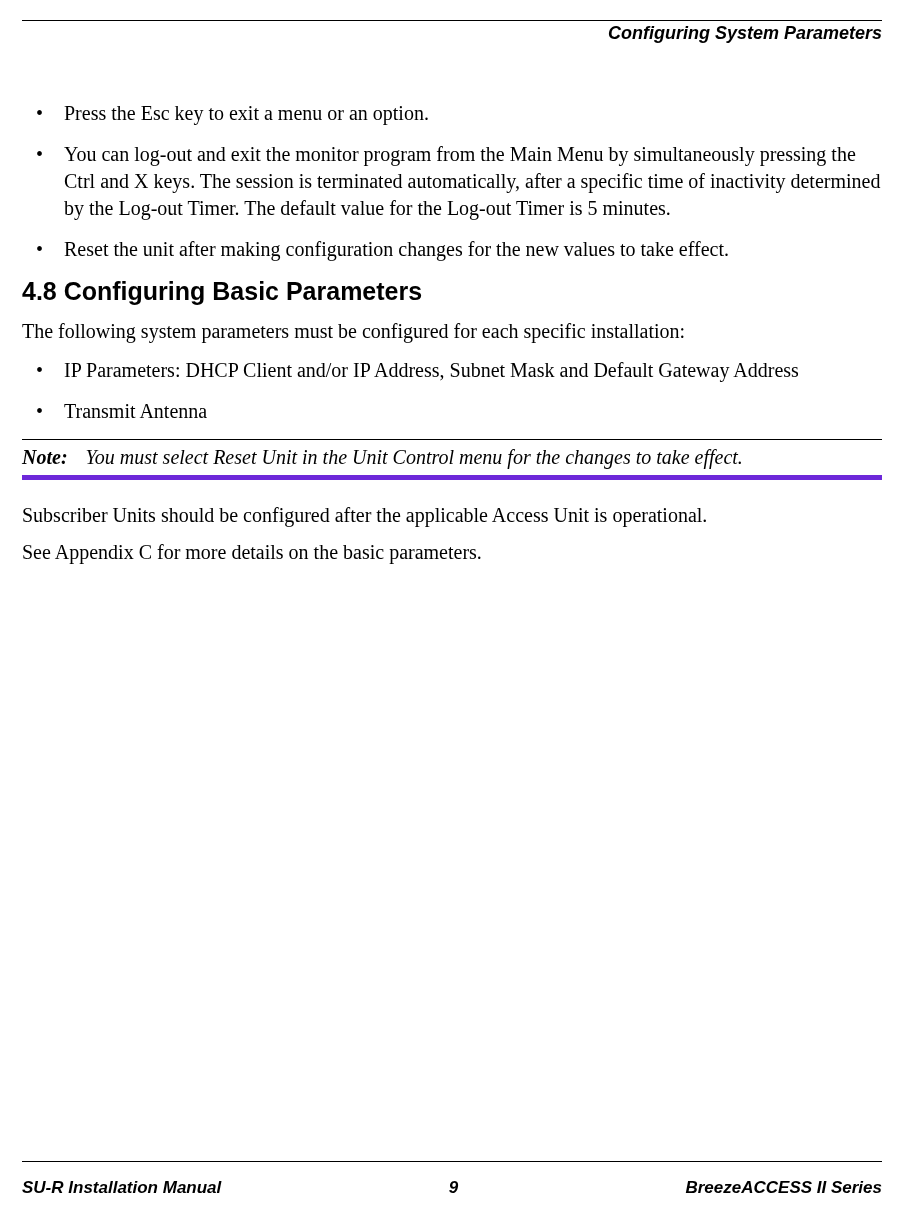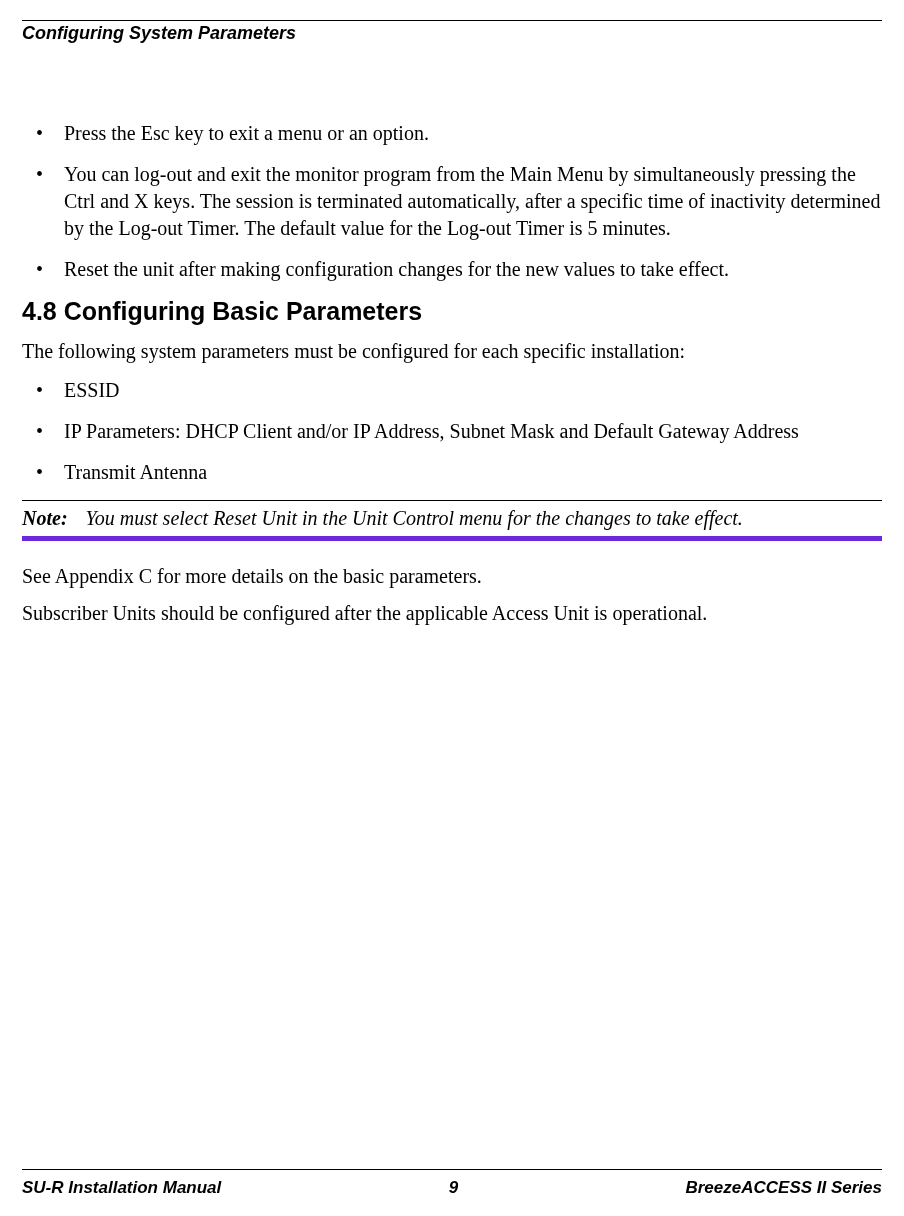--- a/index.html
+++ b/index.html
@@ -12,23 +12,23 @@
       color: #000;
       padding: 20px 22px 18px 22px;
       display: flex;
       flex-direction: column;
     }
     .header-rule { border-top: 1.5px solid #000; margin-bottom: 2px; }
     .header-text {
       font-family: Arial, Helvetica, sans-serif;
       font-weight: bold;
       font-style: italic;
-      text-align: left;
+      text-align: right;
       font-size: 18px;
-      margin-bottom: 76px;
+      margin-bottom: 56px;
     }
     .content { flex: 1; }
     .intro { margin-bottom: 16px; }
     ul.bullets { list-style: none; padding-left: 0; margin-bottom: 14px; }
     ul.bullets li {
       position: relative;
       padding-left: 42px;
       margin-bottom: 14px;
       line-height: 1.35;
     }
@@ -52,21 +52,21 @@
       padding: 6px 0;
       margin: 6px 0 22px 0;
       font-style: italic;
     }
     .note-label { font-weight: bold; font-style: italic; padding-right: 18px; }
     .para { margin-bottom: 10px; line-height: 1.35; }
     .italic { }
     .bold { font-weight: normal; margin-top: 33px; }
     .footer {
       border-top: 1.5px solid #000;
-      padding-top: 8px;
+      padding-top: 16px;
       font-family: Arial, Helvetica, sans-serif;
       font-weight: bold;
       font-style: italic;
       font-size: 17px;
       display: flex;
       justify-content: space-between;
     }
     .footer .center { text-align: center; flex: 0 0 auto; }
   </style>
 </head>
@@ -82,31 +82,30 @@
       <li><span>Press the Esc key to exit a menu or an option.</span></li>
       <li><span>You can log-out and exit the monitor program from the </span><span class="italic">Main Menu</span><span> by simultaneously pressing the </span><span class="bold">Ctrl</span><span> and </span><span class="bold">X</span><span> keys. The session is terminated automatically, after a specific time of inactivity determined by the Log-out Timer. The default value for the Log-out Timer is 5 minutes.</span></li>
       <li><span>Reset the unit after making configuration changes for the new values to take effect.</span></li>
     </ul>
 
   <h2 class="section-heading">4.8  Configuring Basic Parameters</h2>
 
   <p class="lead">The following system parameters must be configured for each specific installation:</p>
 
   <ul class="bullets" id="param-list">
-      <li>ESSID</li>
       <li>IP Parameters: DHCP Client and/or IP Address, Subnet Mask and Default Gateway Address</li>
       <li>Transmit Antenna</li>
     </ul>
 
   <div class="note-box">
     <span class="note-label">Note:</span><span>You must select Reset Unit in the Unit Control menu for the changes to take effect.</span>
   </div>
 
+  <p class="para">Subscriber Units should be configured after the applicable Access Unit is operational.</p>
   <p class="para">See Appendix C for more details on the basic parameters.</p>
-  <p class="para">Subscriber Units should be configured after the applicable Access Unit is operational.</p>
 
 </div>
 
 <div class="footer">
   <span>SU-R Installation Manual</span>
   <span class="center">9</span>
   <span>BreezeACCESS II Series</span>
 </div>
 
 </body></html>

